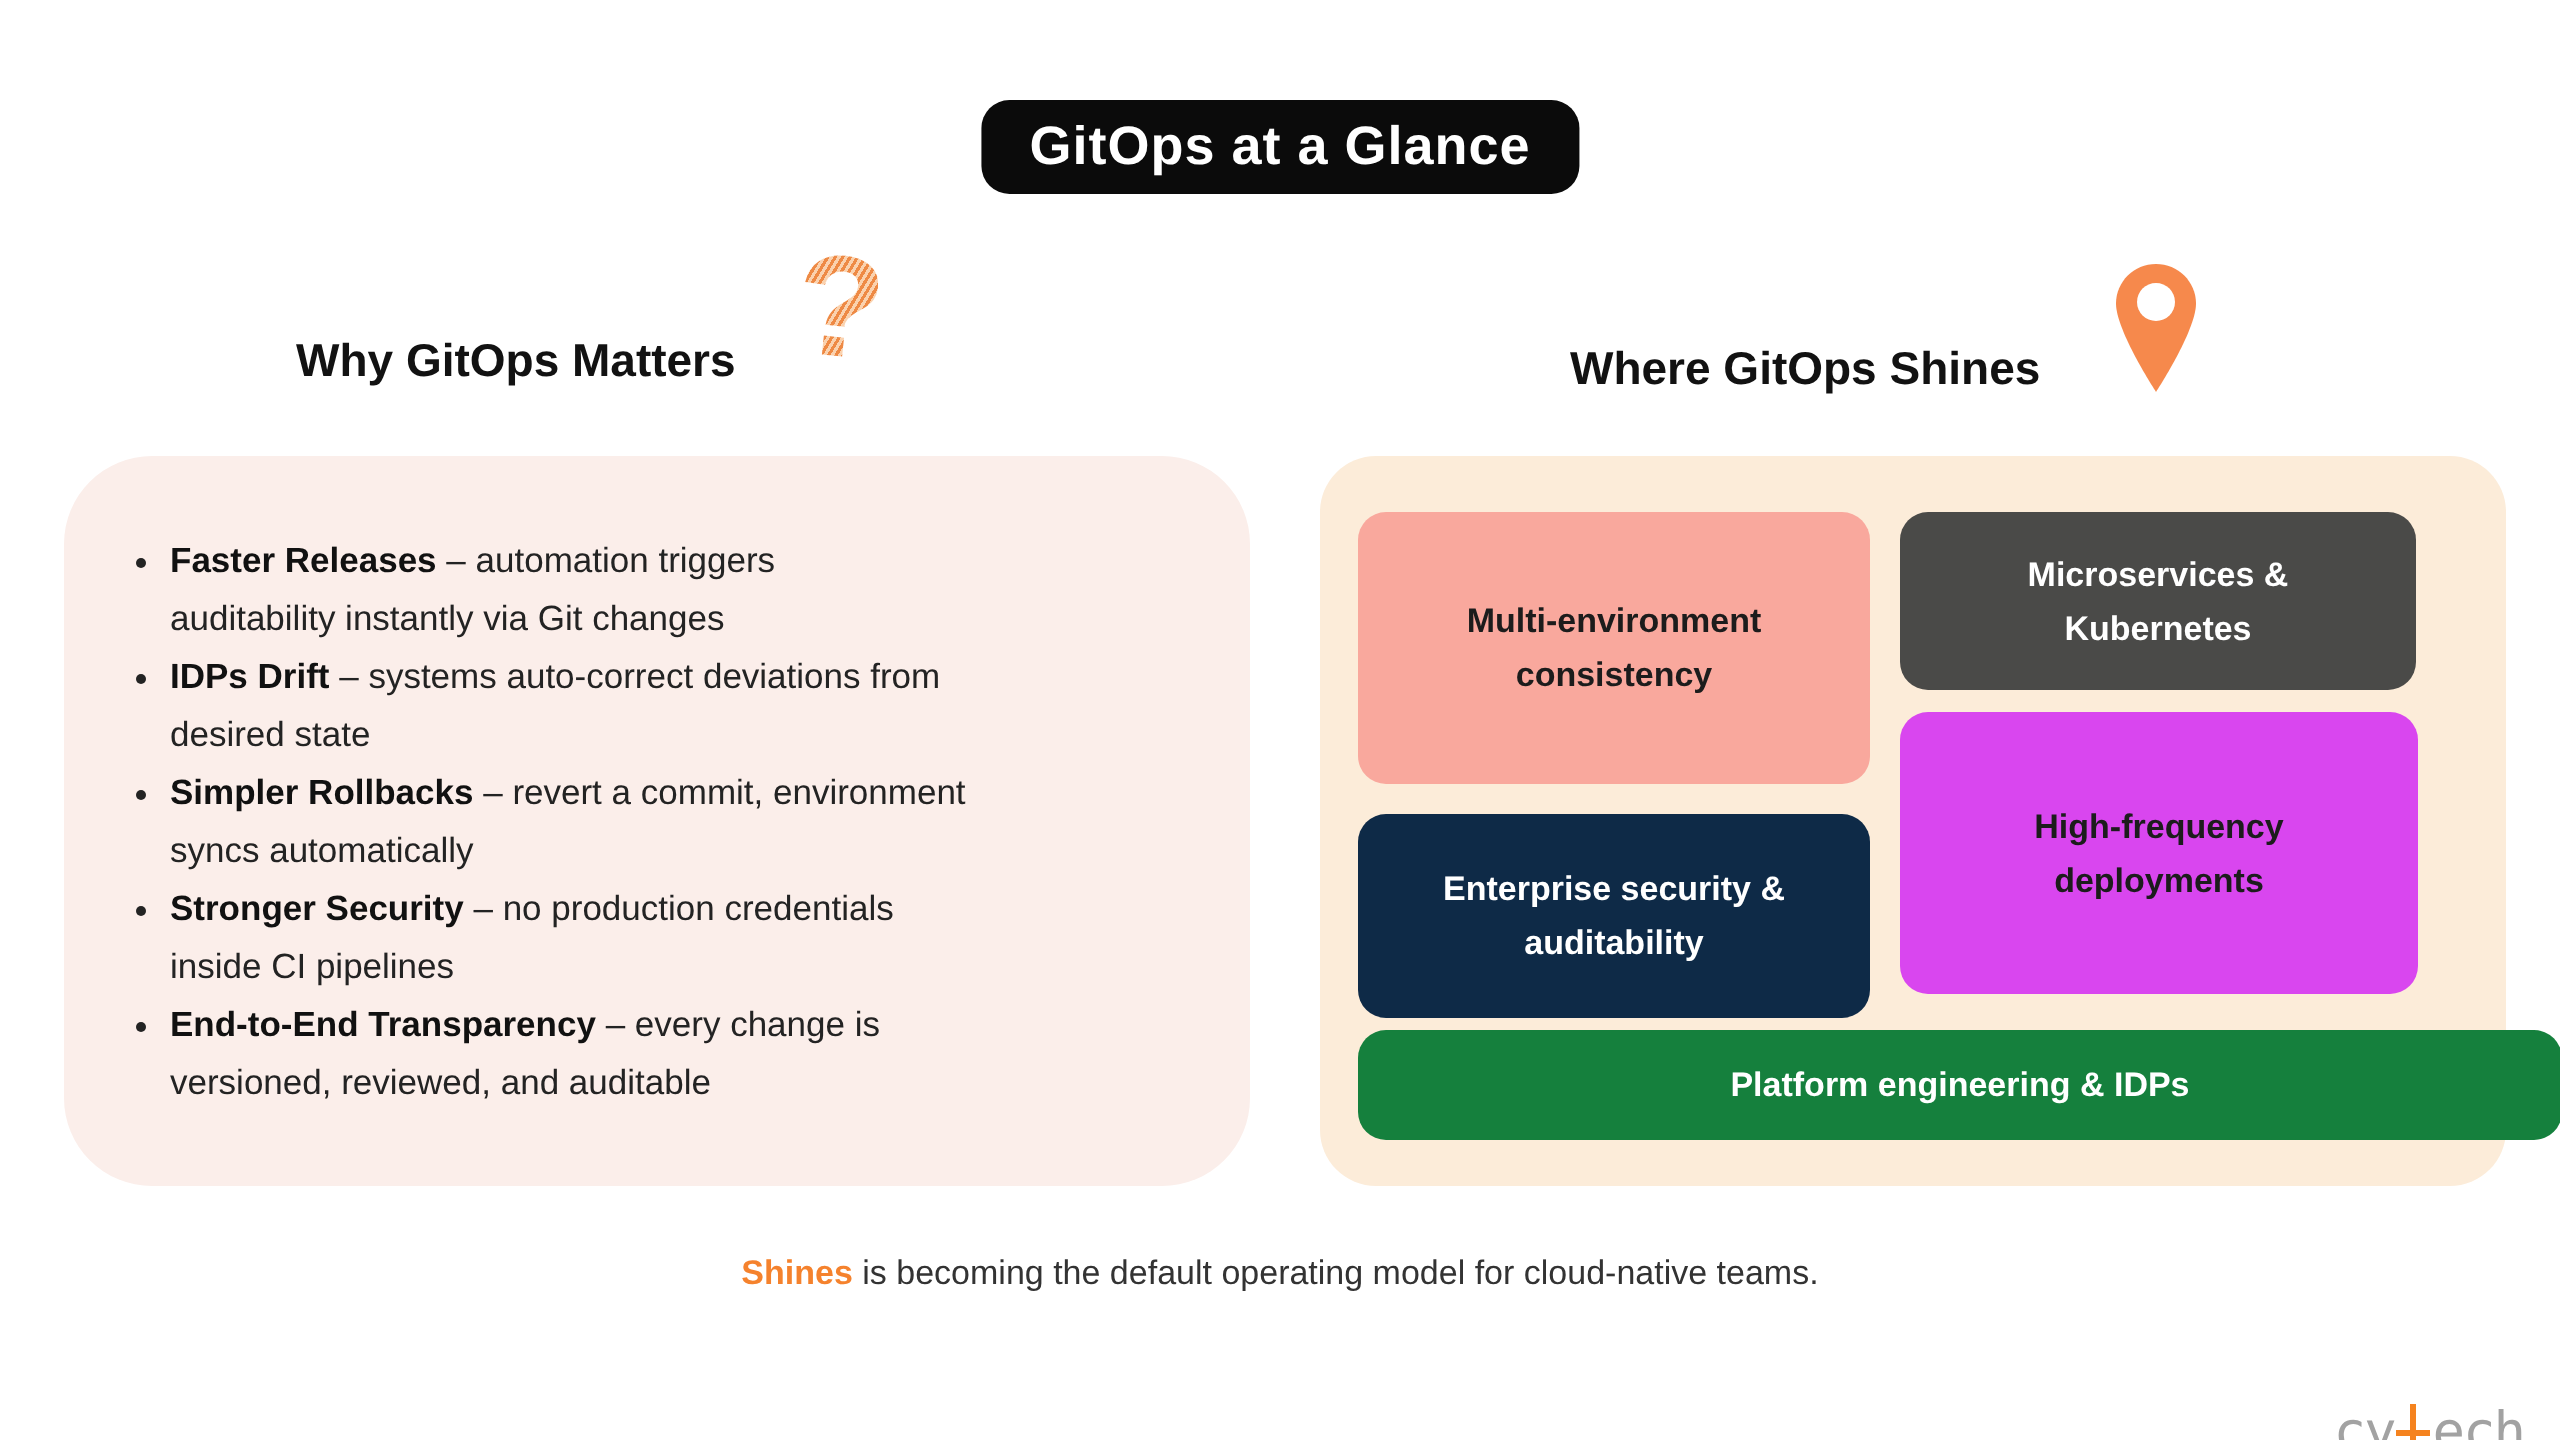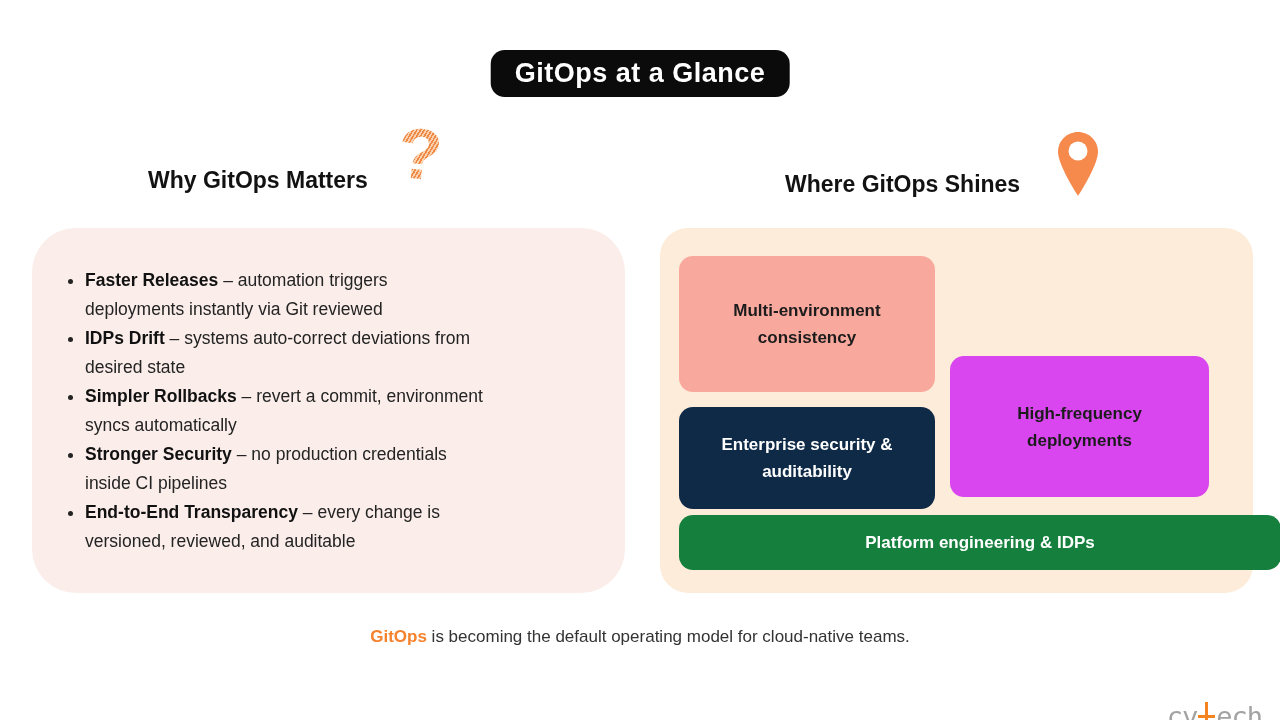--- a/index.html
+++ b/index.html
@@ -100,44 +100,46 @@
 
 <div class="section-heading heading-right">Where GitOps Shines</div>
 <svg class="pin-icon" viewBox="0 0 40 64" xmlns="http://www.w3.org/2000/svg">
   <path d="M20 0C9 0 0 8.8 0 19.8 0 33.5 20 64 20 64s20-30.5 20-44.2C40 8.8 31 0 20 0z" fill="#f6894c"></path>
   <circle cx="20" cy="19" r="9.5" fill="#ffffff"></circle>
 </svg>
 
 <div class="left-box">
   <ul>
     <li><span class="b">Faster Releases</span><span> – automation triggers
-deployments instantly via Git reviewed</span></li>
+auditability instantly via Git changes</span></li>
     <li><span class="b">IDPs Drift</span><span> – systems auto-correct deviations from
 desired state</span></li>
     <li><span class="b">Simpler Rollbacks</span><span> – revert a commit, environment
 syncs automatically</span></li>
     <li><span class="b">Stronger Security</span><span> – no production credentials
 inside CI pipelines</span></li>
     <li><span class="b">End-to-End Transparency</span><span> – every change is
 versioned, reviewed, and auditable</span></li>
   </ul>
 </div>
 
 <div class="right-box">
   <div class="tile tile-salmon">Multi-environment
 consistency</div>
+  <div class="tile tile-gray">Microservices &amp;
+Kubernetes</div>
   <div class="tile tile-navy">Enterprise security &amp;
 auditability</div>
   <div class="tile tile-orange">High-frequency
 deployments</div>
   <div class="tile tile-red">Platform engineering &amp; IDPs</div>
 </div>
 
 <div class="footer">
-  <span class="brand">GitOps</span><span> is becoming the default operating model for cloud-native teams.</span>
+  <span class="brand">Shines</span><span> is becoming the default operating model for cloud-native teams.</span>
 </div>
 
 <div class="logo">
   <div class="logo-row">
     <span>cy</span>
     <svg class="logo-t" viewBox="0 0 17 34" xmlns="http://www.w3.org/2000/svg">
       <rect x="7" y="0" width="3" height="34" fill="#f5831f"></rect>
       <rect x="0" y="13" width="17" height="3" fill="#f5831f"></rect>
     </svg>
     <span>ech</span>

